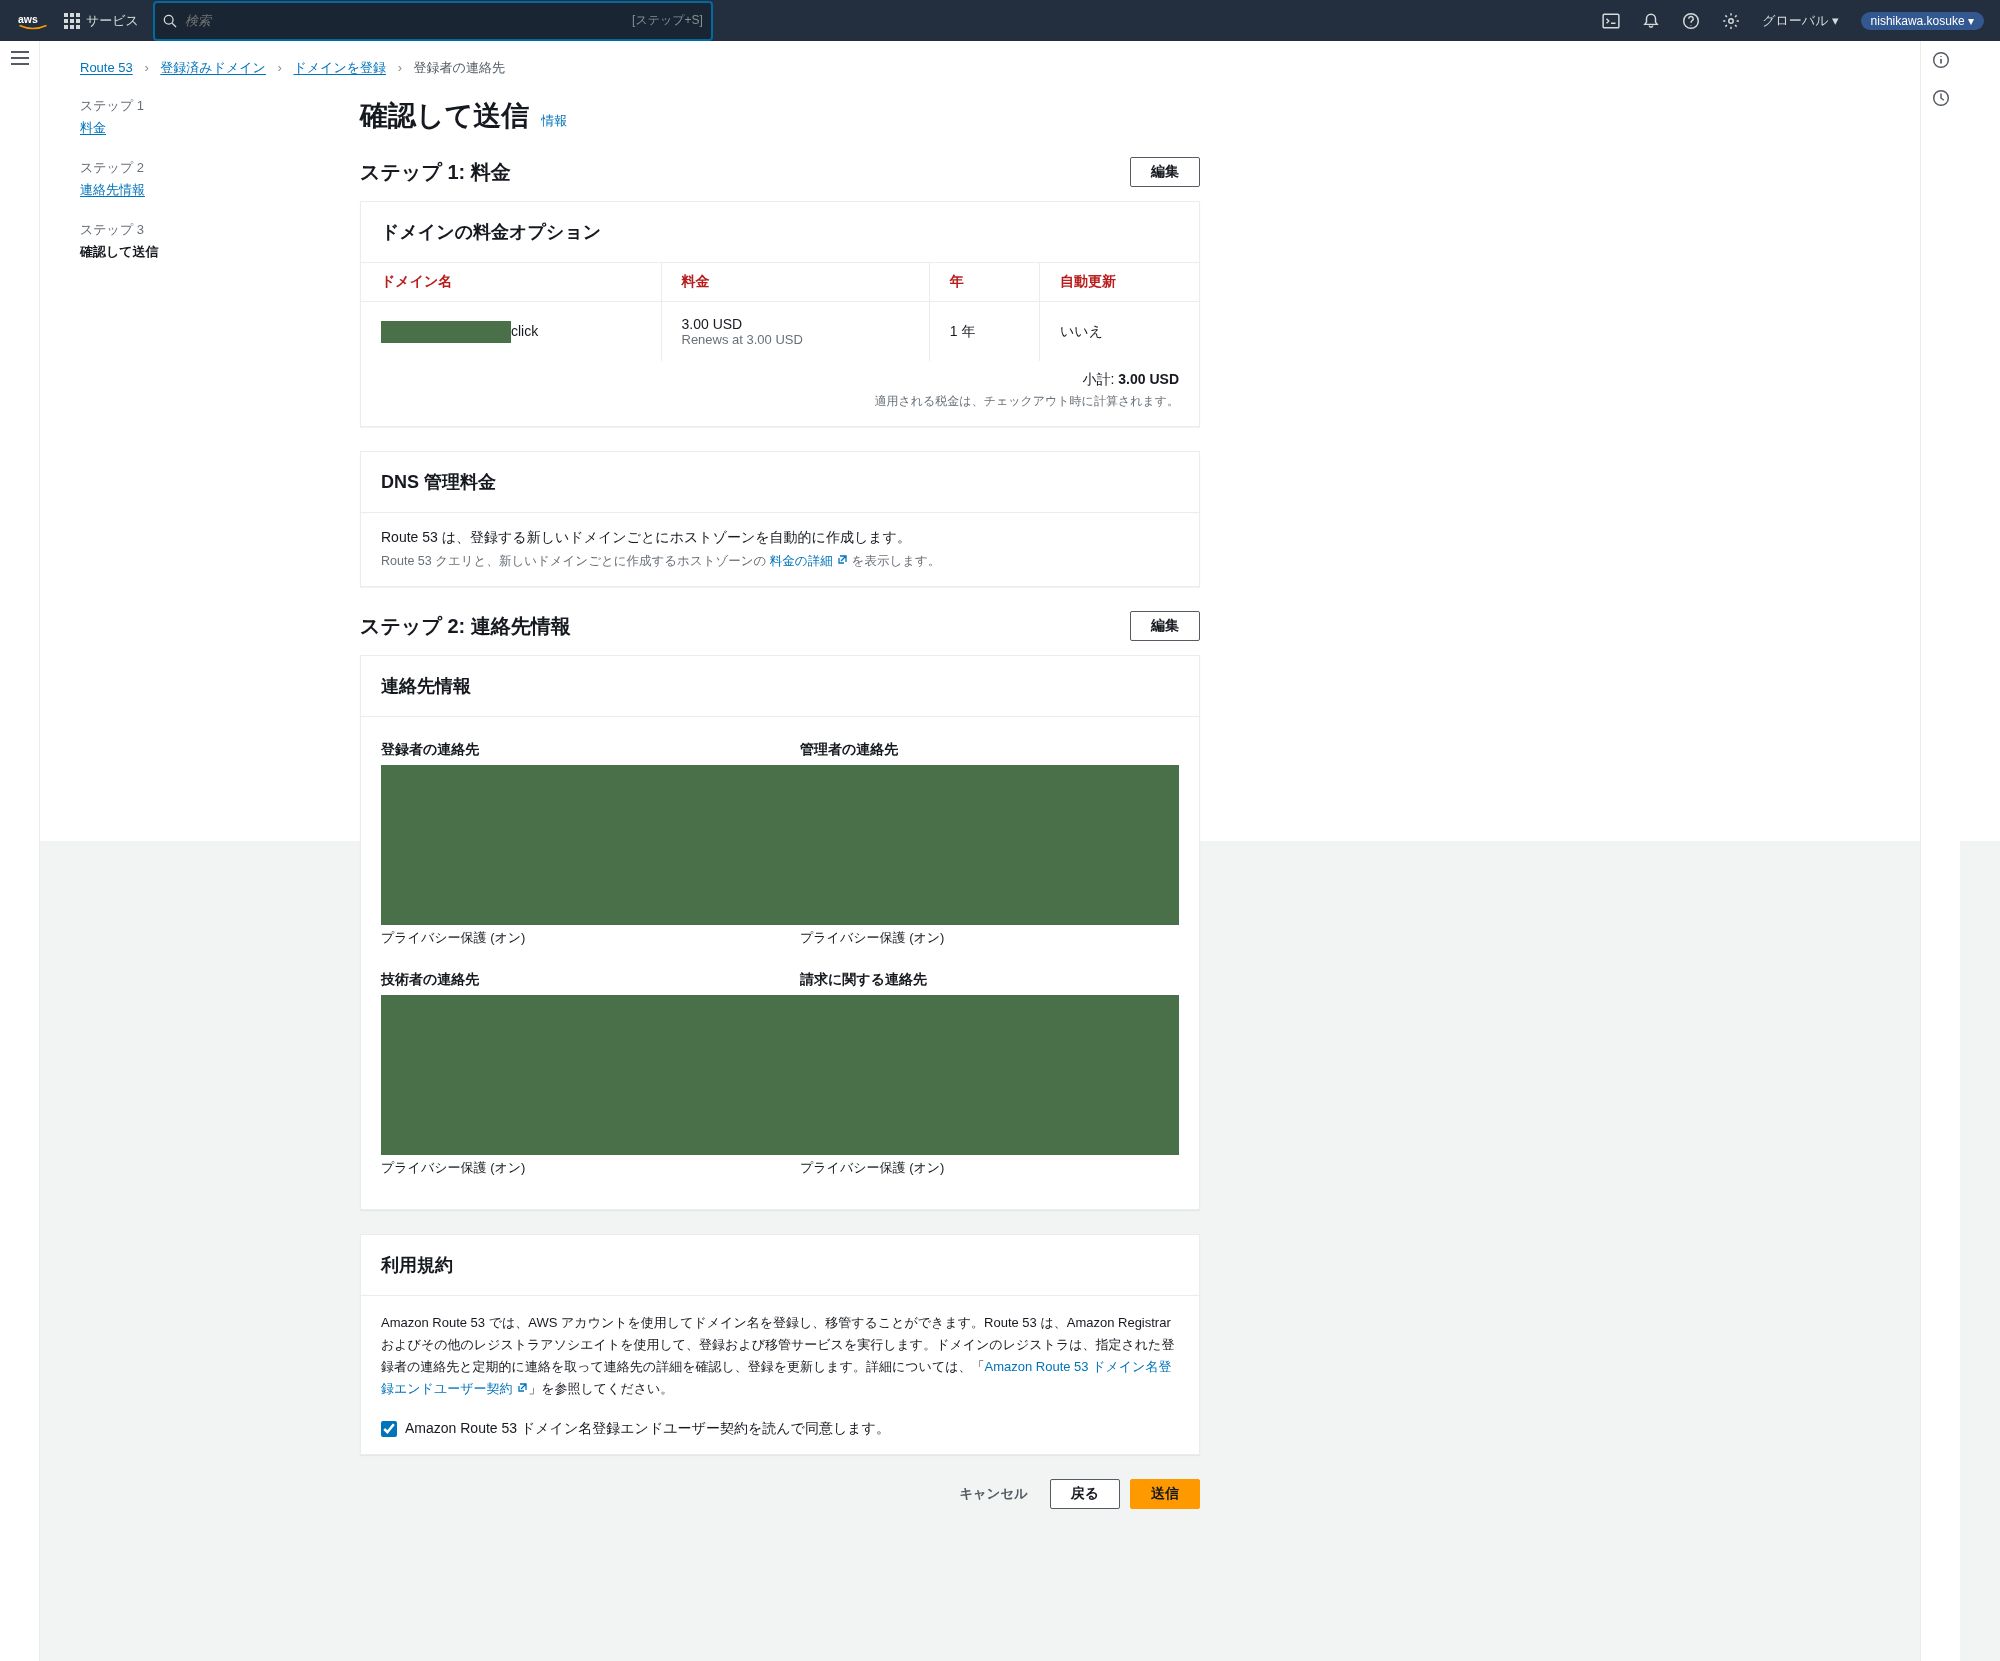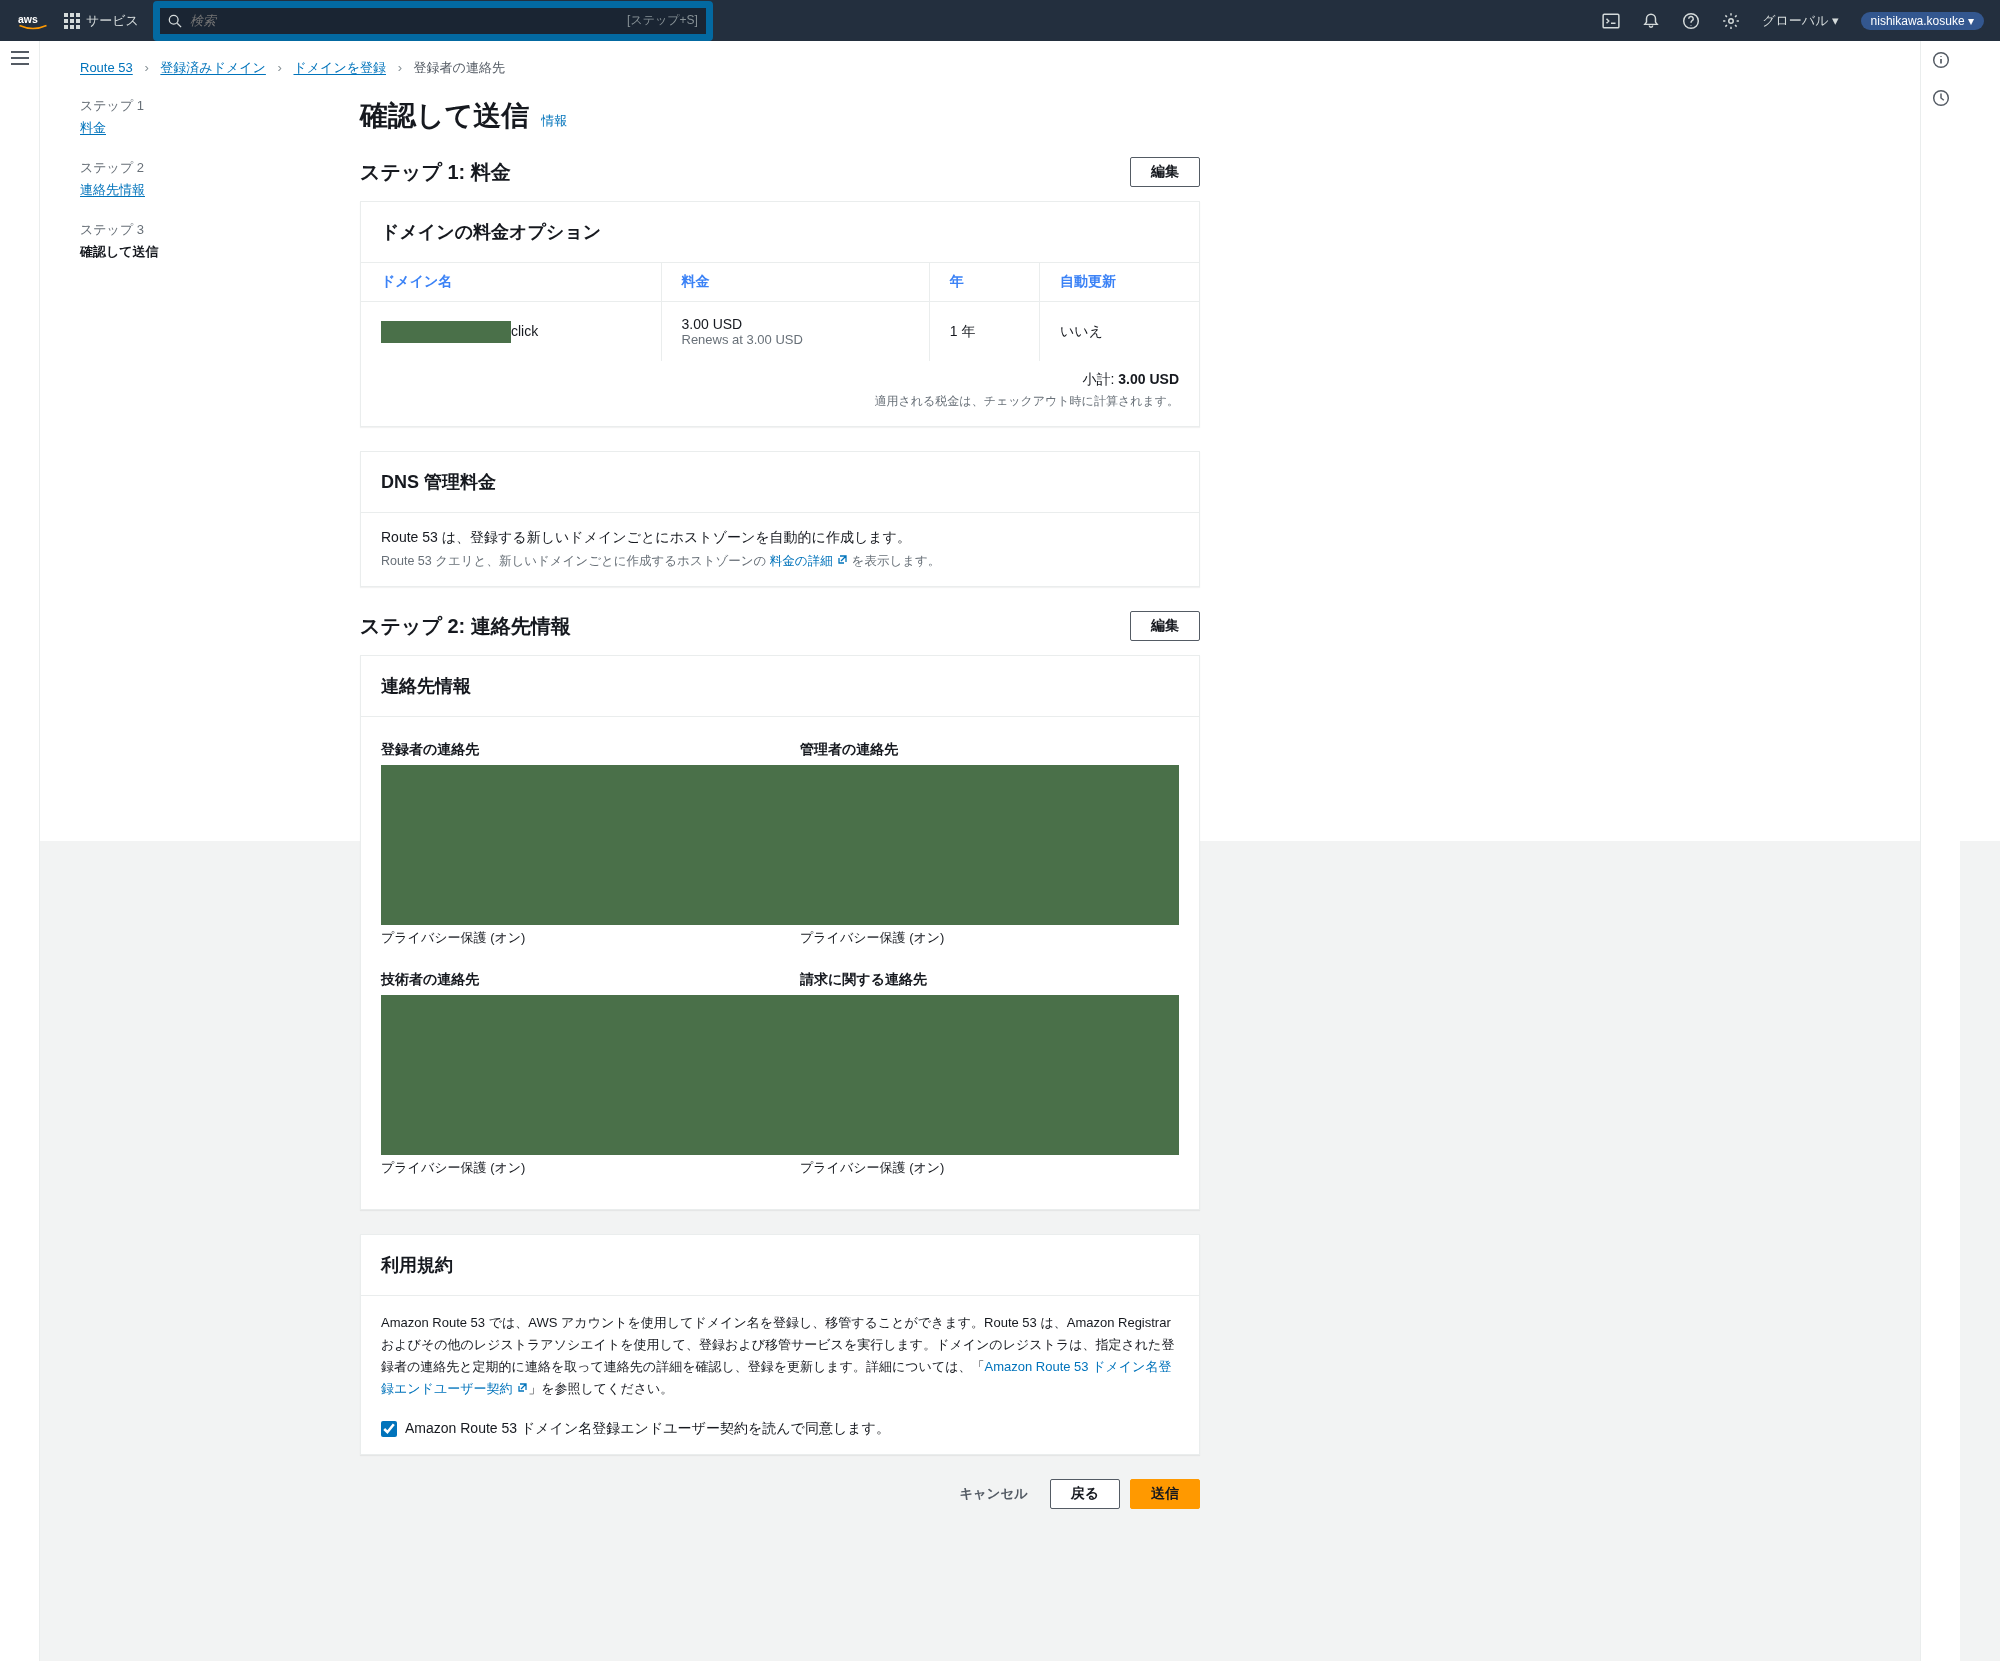--- a/index.html
+++ b/index.html
@@ -3,21 +3,21 @@
 <meta charset="utf-8">
 <style>
 * { margin:0; padding:0; box-sizing:border-box; font-family:"Amazon Ember","Helvetica Neue",Arial,sans-serif; }
 body { background:#f2f3f3; color:#16191f; font-size:14px; }
 .topbar { background:#232f3e; height:41px; display:flex; align-items:center; padding:0 16px; gap:14px; color:#d5dbdb; }
 .aws-logo { font-weight:700; color:#fff; font-size:15px; display:flex; align-items:center; }
 .aws-logo svg { height:18px; }
 .services-btn { display:flex; align-items:center; gap:6px; color:#d5dbdb; font-size:13px; cursor:pointer; }
 .grid-icon { width:16px; height:16px; display:grid; grid-template-columns:repeat(3,4px); grid-template-rows:repeat(3,4px); gap:2px; }
 .grid-icon span { background:#d5dbdb; width:4px; height:4px; }
-.searchbox { flex:0 0 560px; display:flex; align-items:center; background:#1a2533; border:7px solid #0369a1; border-radius:4px; height:40px; padding:0 8px; color:#d5dbdb; }
+.searchbox { flex:0 0 560px; display:flex; align-items:center; background:#1a2533; border:2px solid #0369a1; border-radius:4px; height:40px; padding:0 8px; color:#d5dbdb; }
 .searchbox svg { width:14px; height:14px; margin-right:8px; fill:#d5dbdb; }
 .searchbox input { flex:1; background:transparent; border:none; outline:none; color:#d5dbdb; font-style:italic; font-size:13px; }
 .search-hint { font-size:12px; color:#879196; }
 .topbar-spacer { flex:1; }
 .topbar-icons { display:flex; align-items:center; gap:22px; }
 .topbar-icon { width:18px; height:18px; fill:#d5dbdb; cursor:pointer; display:flex; align-items:center; justify-content:center; }
 .region { color:#d5dbdb; font-size:13px; cursor:pointer; }
 .user-pill { background:#33578f; color:#fff; border-radius:10px; padding:2px 10px; font-size:12px; cursor:pointer; }
 .layout { display:flex; min-height:calc(100vh - 41px); }
 .left-toggle { width:40px; border-right:1px solid #eaeded; background:#fff; padding-top:10px; display:flex; flex-direction:column; align-items:center; }
@@ -40,21 +40,21 @@
 .step-header { display:flex; align-items:center; justify-content:space-between; margin:12px 0 14px; }
 .step-header h2 { font-size:20px; font-weight:700; }
 .btn { border:1px solid #545b64; background:#fff; padding:5px 20px; border-radius:2px; font-size:14px; cursor:pointer; color:#16191f; font-weight:700; }
 .btn-link { border:none; background:transparent; color:#545b64; font-weight:700; cursor:pointer; padding:5px 12px; }
 .btn-primary { background:#ff9900; border-color:#ff9900; color:#16191f; }
 .panel { background:#fff; border:1px solid #eaeded; box-shadow:0 1px 1px rgba(0,0,0,0.05); margin-bottom:24px; }
 .panel-head { padding:18px 20px; border-bottom:1px solid #eaeded; font-size:18px; font-weight:700; }
 .panel-body { padding:16px 20px; }
 .panel-body-np { padding:0; }
 table.price { width:100%; border-collapse:collapse; }
-table.price th { text-align:left; font-weight:700; font-size:14px; padding:10px 20px; color:#3b82f6; border-bottom:1px solid #eaeded; }
+table.price th { text-align:left; font-weight:700; font-size:14px; padding:10px 20px; color:#b91c1c; border-bottom:1px solid #eaeded; }
 table.price th+th, table.price td+td { border-left:1px solid #eaeded; }
 table.price th:first-child, table.price td:first-child { width:300px; }
 table.price td { padding:14px 20px; vertical-align:middle; font-size:14px; }
 .domain-mask { display:inline-block; background:#4a7049; width:130px; height:22px; vertical-align:middle; }
 .subtext { color:#687078; font-size:13px; }
 .subtotal-row { text-align:right; padding:10px 20px 4px; font-size:14px; }
 .subtotal-row b { font-weight:700; }
 .tax-note { text-align:right; padding:0 20px 16px; font-size:12px; color:#687078; }
 .dns-text { font-size:14px; margin-bottom:6px; }
 .dns-sub { font-size:12.5px; color:#687078; }

